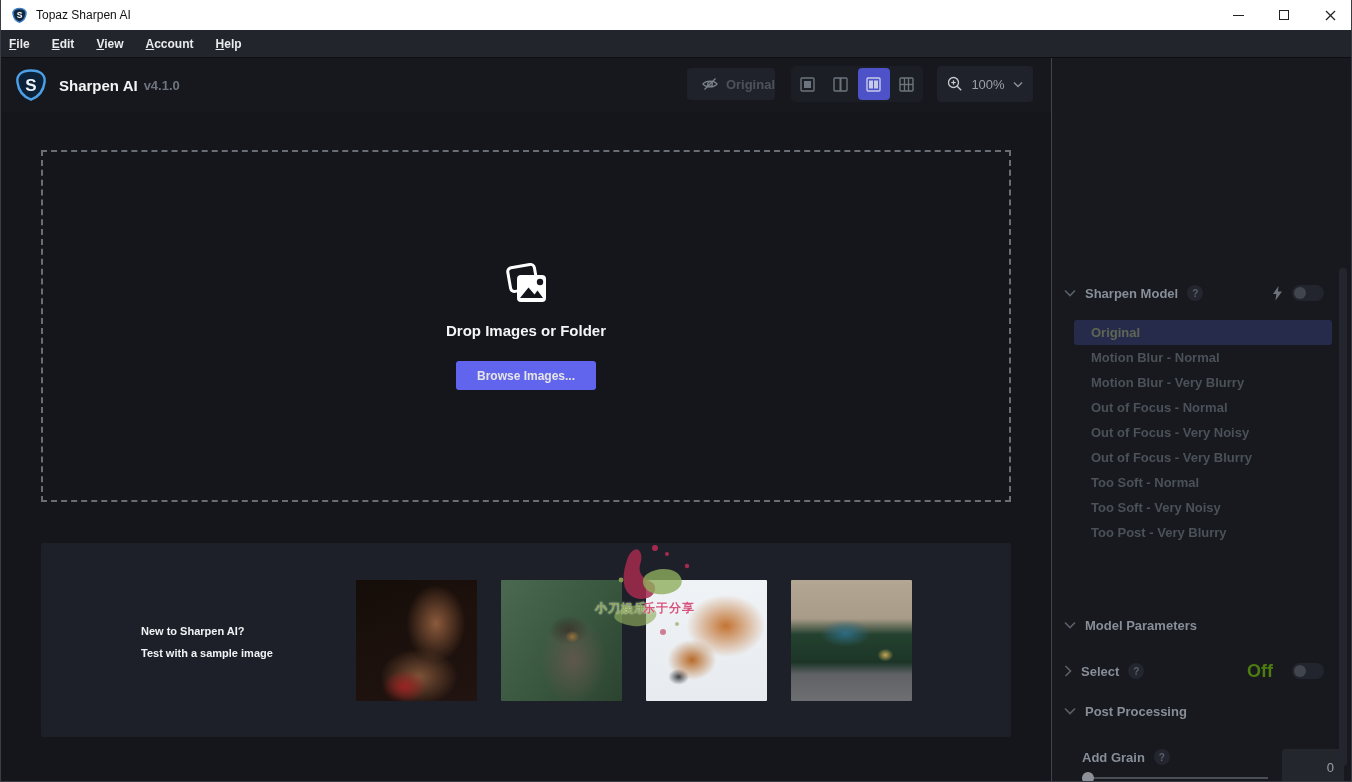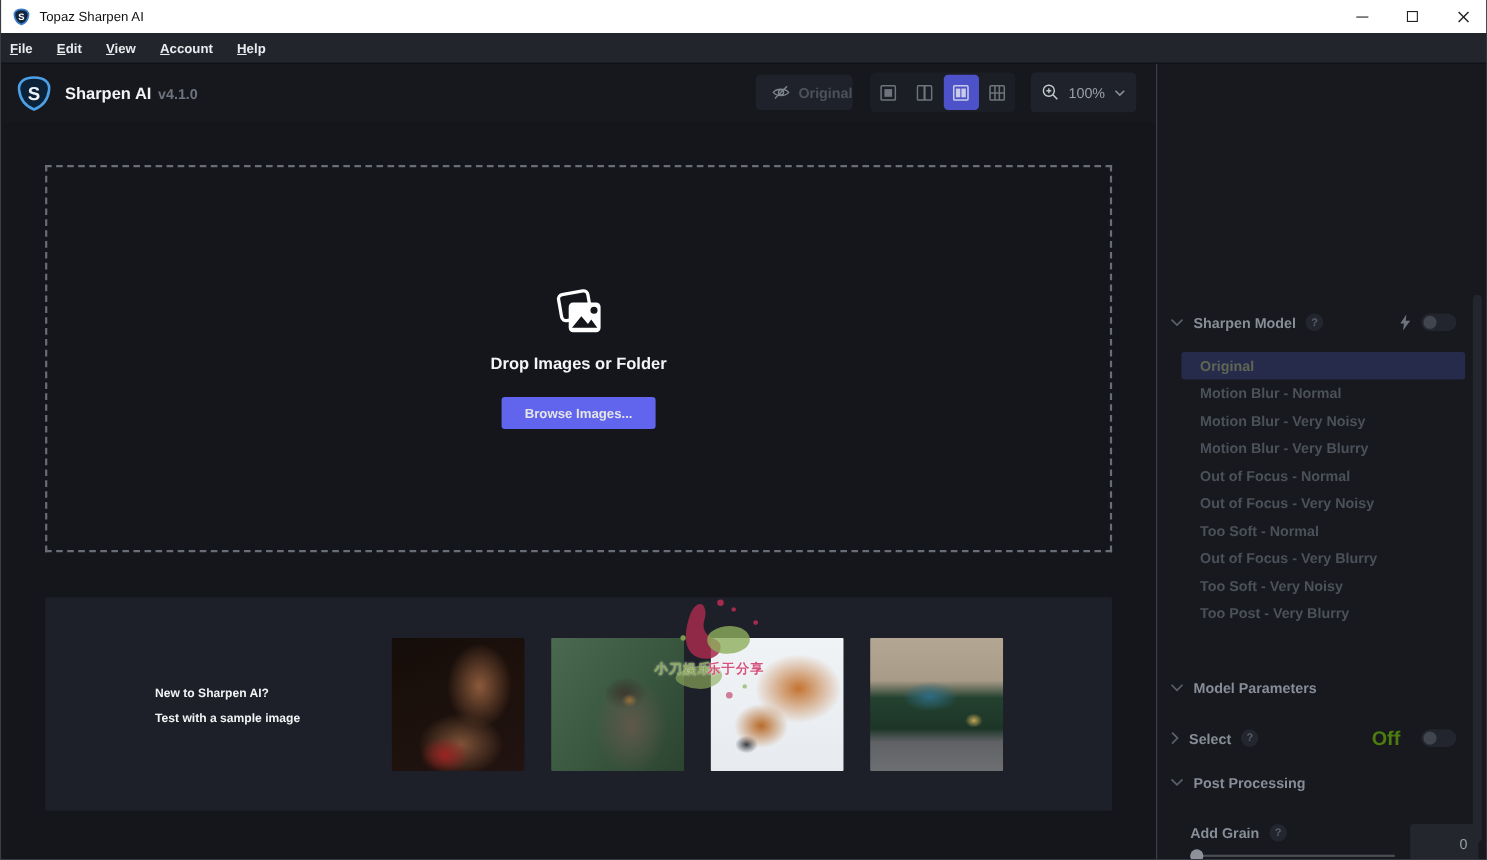--- a/index.html
+++ b/index.html
@@ -272,26 +272,25 @@
         <path d="M6.5 0 L1 8 H4.3 L3.5 14.5 L10 5.5 H6 Z" fill="#6d737c"></path>
       </svg>
       <span class="toggle">
           <span class="knob"></span>
         </span>
     </div>
 
     <div class="model-list">
       <div class="model-item selected">Original</div>
       <div class="model-item">Motion Blur - Normal</div>
-      <div class="model-item">Motion Blur - Very Noisy</div>
       <div class="model-item">Motion Blur - Very Blurry</div>
       <div class="model-item">Out of Focus - Normal</div>
       <div class="model-item">Out of Focus - Very Noisy</div>
+      <div class="model-item">Out of Focus - Very Blurry</div>
       <div class="model-item">Too Soft - Normal</div>
-      <div class="model-item">Out of Focus - Very Blurry</div>
       <div class="model-item">Too Soft - Very Noisy</div>
       <div class="model-item">Too Post - Very Blurry</div>
     </div>
 
     <div class="section-header" style="top:554px;">
       <svg width="12" height="8" viewBox="0 0 12 8">
         <polyline points="1,1.5 6,6.5 11,1.5" fill="none" stroke="#5a6069" stroke-width="1.6"></polyline>
       </svg>
       <span class="section-label">Model Parameters</span>
     </div>

